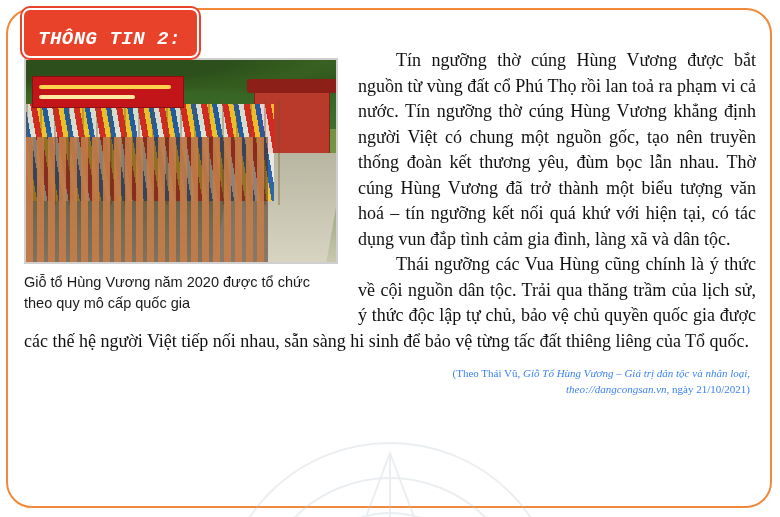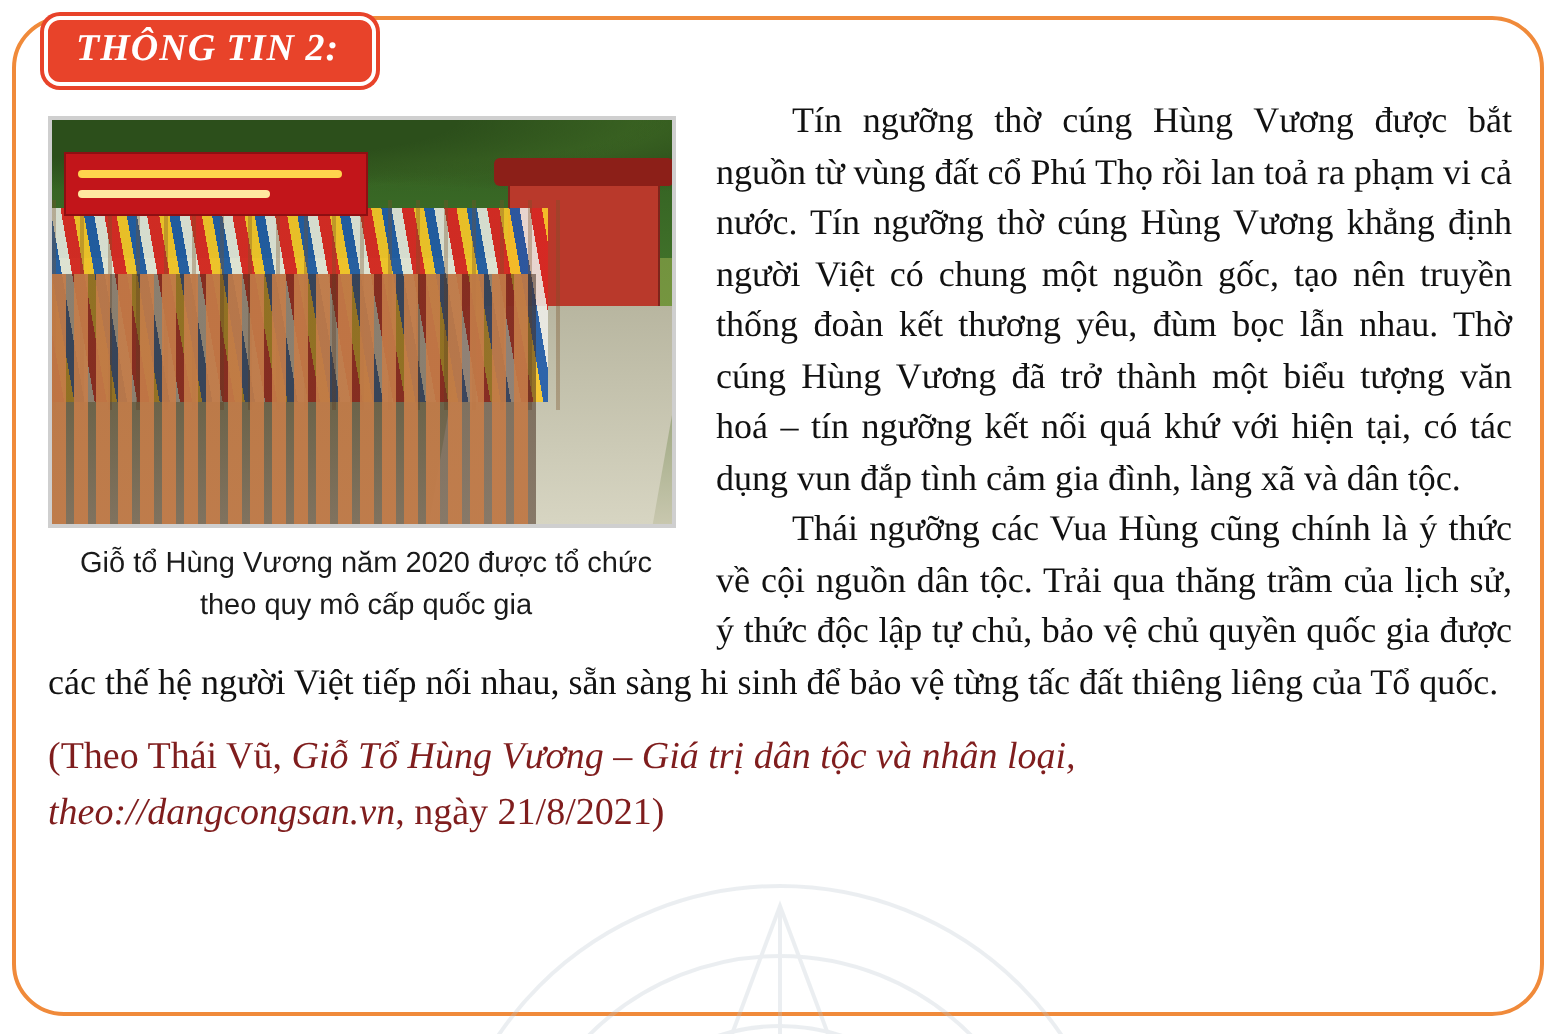--- a/index.html
+++ b/index.html
@@ -36,26 +36,26 @@
     background: transparent;
   }
 
   
   .badge {
     position: absolute;
     left: 22px;
     top: 8px;
     background: #e8432a;
     color: #ffffff;
-    font-family: Liberation Serif, serif;
+    font-family: Liberation Mono, monospace;
     font-weight: bold;
     font-style: italic;
     font-size: 19px;
     letter-spacing: 0.5px;
-    padding: 5px 16px 6px 14px;
+    padding: 20px 16px 6px 14px;
     border-radius: 8px;
     border: 2px solid #ffffff;
     box-shadow: 0 0 0 2px #e8432a;
     line-height: 1.05;
     white-space: nowrap;
     z-index: 5;
   }
 
   .content {
     position: absolute;
@@ -158,21 +158,21 @@
     left: 0; top: 20%;
     width: 82%;
     height: 52%;
     background: repeating-linear-gradient(90deg,
       rgba(120,80,40,0.35) 0px, rgba(120,80,40,0.35) 2px,
       rgba(255,255,255,0) 2px, rgba(255,255,255,0) 14px);
   }
 
   .caption {
     margin-top: 8px;
-    text-align: center;
+    text-align: left;
     font-family: "Liberation Sans", sans-serif;
     font-size: 14.5px;
     line-height: 1.45;
     color: #1a1a1a;
   }
 
   .body-text p {
     margin: 0;
     text-align: justify;
     text-justify: inter-word;
@@ -180,24 +180,24 @@
     line-height: 1.42;
     color: #111111;
   }
   .body-text p.indent {
     text-indent: 38px;
   }
 
   .source {
     clear: both;
     margin-top: 10px;
-    text-align: left;
-    font-size: 19px;
+    text-align: right;
+    font-size: 11px;
     line-height: 1.5;
-    color: #7f1d1d;
+    color: #3b82f6;
     padding-right: 6px;
   }
   .source .ital { font-style: italic; }
 
   
   .watermark {
     position: absolute;
     left: 50%;
     bottom: -96px;
     transform: translateX(-50%);
@@ -239,21 +239,21 @@
     <div class="body-text">
       <p class="indent">Tín ngưỡng thờ cúng Hùng Vương được bắt nguồn từ vùng đất cổ Phú Thọ rồi lan toả ra phạm vi cả nước. Tín ngưỡng thờ cúng Hùng Vương khẳng định người Việt có chung một nguồn gốc, tạo nên truyền thống đoàn kết thương yêu, đùm bọc lẫn nhau. Thờ cúng Hùng Vương đã trở thành một biểu tượng văn hoá – tín ngưỡng kết nối quá khứ với hiện tại, có tác dụng vun đắp tình cảm gia đình, làng xã và dân tộc.</p>
       <p class="indent">Thái ngưỡng các Vua Hùng cũng chính là ý thức về cội nguồn dân tộc. Trải qua thăng trầm của lịch sử, ý thức độc lập tự chủ, bảo vệ chủ quyền quốc gia được các thế hệ người Việt tiếp nối nhau, sẵn sàng hi sinh để bảo vệ từng tấc đất thiêng liêng của Tổ quốc.</p>
     </div>
 
     <div class="source">
       <div>
         <span>(Theo Thái Vũ, </span><span class="ital">Giỗ Tổ Hùng Vương – Giá trị dân tộc và nhân loại,</span>
       </div>
       <div>
-        <span class="ital">theo://dangcongsan.vn</span><span>, ngày 21/8/2021)</span>
+        <span class="ital">theo://dangcongsan.vn</span><span>, ngày 21/10/2021)</span>
       </div>
     </div>
 
   </div>
 
   <svg class="watermark" viewBox="0 0 360 180">
     <g fill="none" stroke="#b9c6cf" stroke-width="2">
       <path d="M10,180 A170,170 0 0,1 350,180"></path>
       <path d="M45,180 A135,135 0 0,1 315,180"></path>
       <path d="M80,180 A100,100 0 0,1 280,180"></path>

